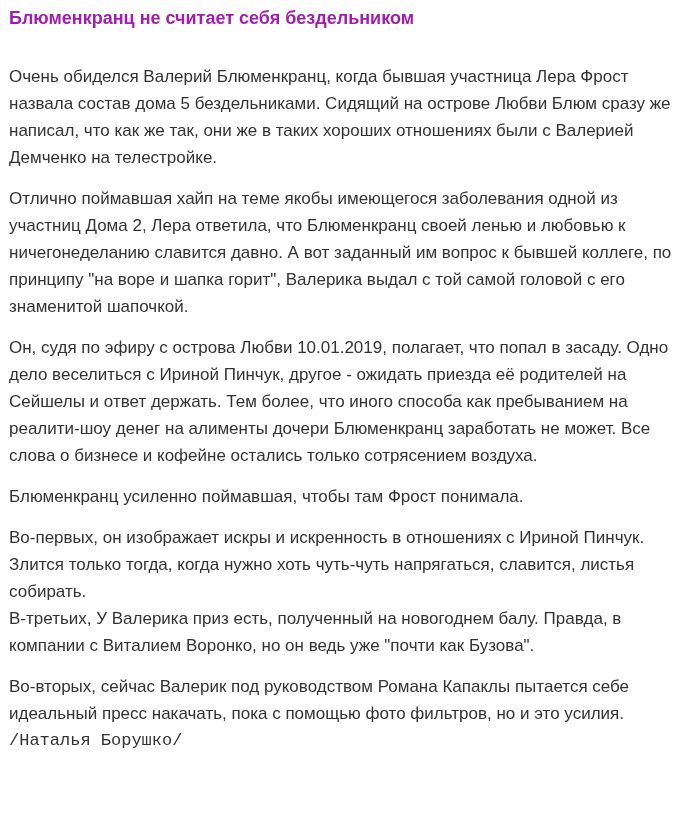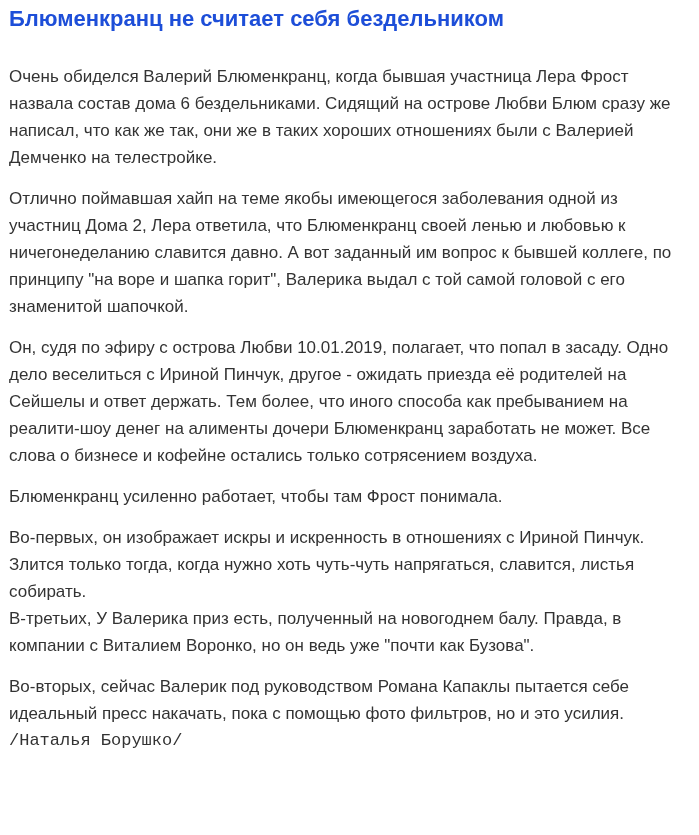--- a/index.html
+++ b/index.html
@@ -11,24 +11,24 @@
     width: 699px;
     height: 835px;
     overflow: hidden;
     font-family: "Liberation Sans", "DejaVu Sans", sans-serif;
     color: #333333;
   }
   .article {
     padding: 5px 12px 0 9px;
   }
   .article-title {
-    font-size: 22px;
+    font-size: 18px;
     line-height: 27px;
     font-weight: 700;
-    color: #1d4ed8;
+    color: #a21caf;
     margin: 0 0 31px 0;
   }
   .para {
     font-size: 17px;
     line-height: 27px;
     margin: 0 0 14px 0;
     color: #333333;
   }
   .para.tight {
     margin-bottom: 0;
@@ -40,27 +40,27 @@
     color: #333333;
     font-family: Liberation Mono, monospace;
   }
 </style>
 </head>
 <body>
 
 <div class="article">
   <h1 class="article-title">Блюменкранц не считает себя бездельником</h1>
 
-  <p class="para">Очень обиделся Валерий Блюменкранц, когда бывшая участница Лера Фрост назвала состав дома 6 бездельниками. Сидящий на острове Любви Блюм сразу же написал, что как же так, они же в таких хороших отношениях были с Валерией Демченко на телестройке.</p>
+  <p class="para">Очень обиделся Валерий Блюменкранц, когда бывшая участница Лера Фрост назвала состав дома 5 бездельниками. Сидящий на острове Любви Блюм сразу же написал, что как же так, они же в таких хороших отношениях были с Валерией Демченко на телестройке.</p>
 
   <p class="para">Отлично поймавшая хайп на теме якобы имеющегося заболевания одной из участниц Дома 2, Лера ответила, что Блюменкранц своей ленью и любовью к ничегонеделанию славится давно. А вот заданный им вопрос к бывшей коллеге, по принципу "на воре и шапка горит", Валерика выдал с той самой головой с его знаменитой шапочкой.</p>
 
   <p class="para">Он, судя по эфиру с острова Любви 10.01.2019, полагает, что попал в засаду. Одно дело веселиться с Ириной Пинчук, другое - ожидать приезда её родителей на Сейшелы и ответ держать. Тем более, что иного способа как пребыванием на реалити-шоу денег на алименты дочери Блюменкранц заработать не может. Все слова о бизнесе и кофейне остались только сотрясением воздуха.</p>
 
-  <p class="para">Блюменкранц усиленно работает, чтобы там Фрост понимала.</p>
+  <p class="para">Блюменкранц усиленно поймавшая, чтобы там Фрост понимала.</p>
 
   <p class="para tight">Во-первых, он изображает искры и искренность в отношениях с Ириной Пинчук. Злится только тогда, когда нужно хоть чуть-чуть напрягаться, славится, листья собирать.</p>
 
   <p class="para">В-третьих, У Валерика приз есть, полученный на новогоднем балу. Правда, в компании с Виталием Воронко, но он ведь уже "почти как Бузова".</p>
 
   <p class="para tight">Во-вторых, сейчас Валерик под руководством Романа Капаклы пытается себе идеальный пресс накачать, пока с помощью фото фильтров, но и это усилия.</p>
 
 
   <p class="author-line">/Наталья Борушко/</p>
 </div>

